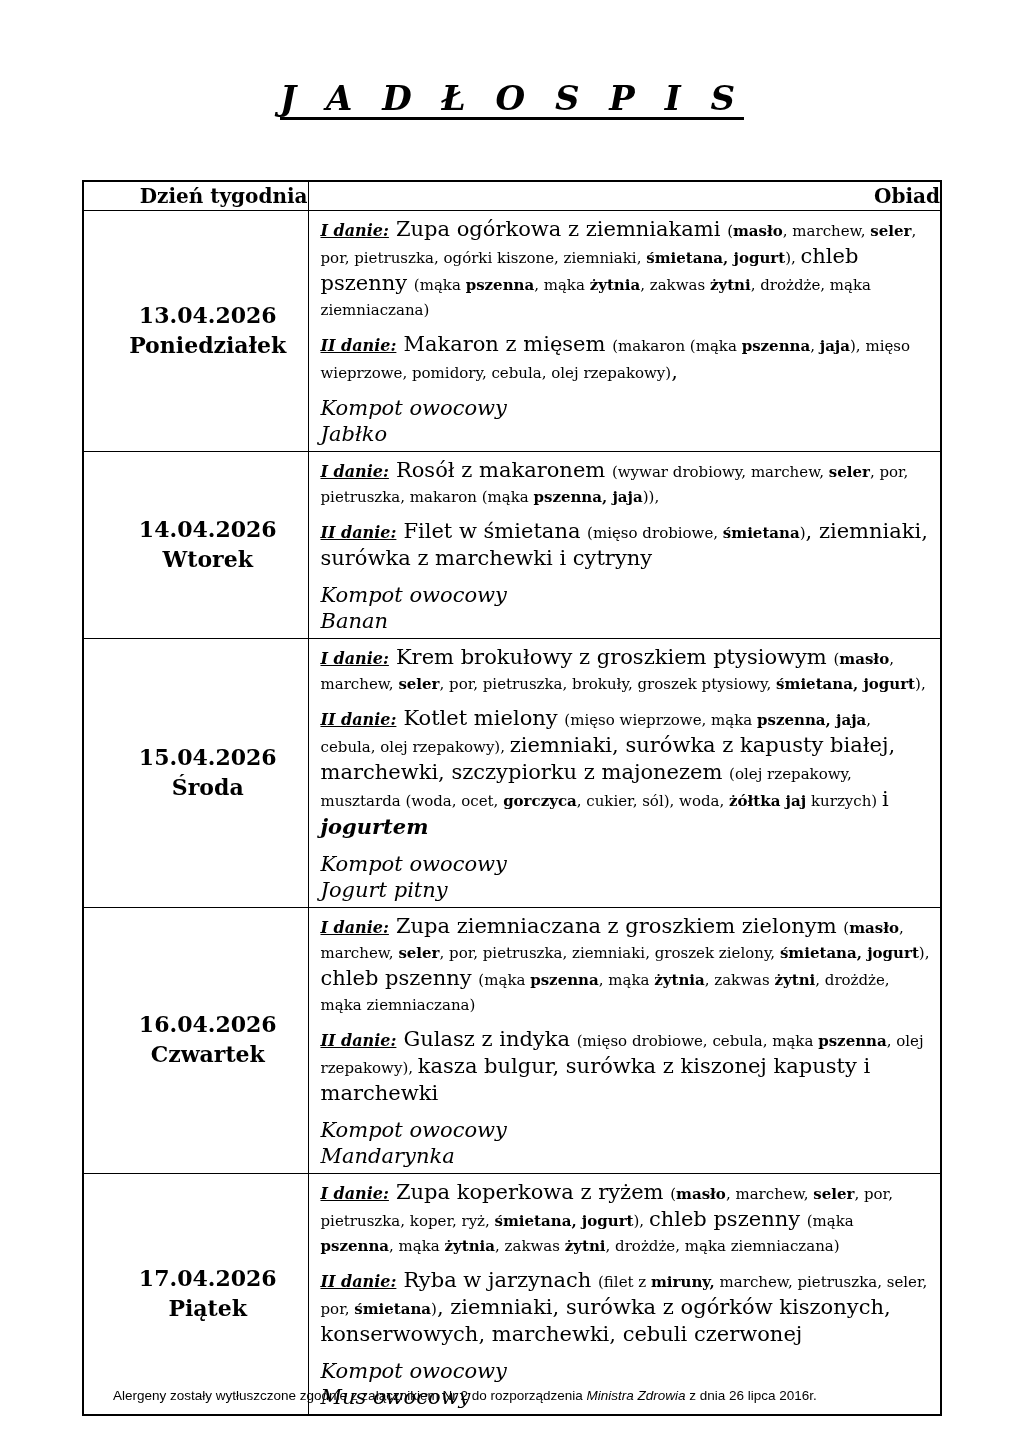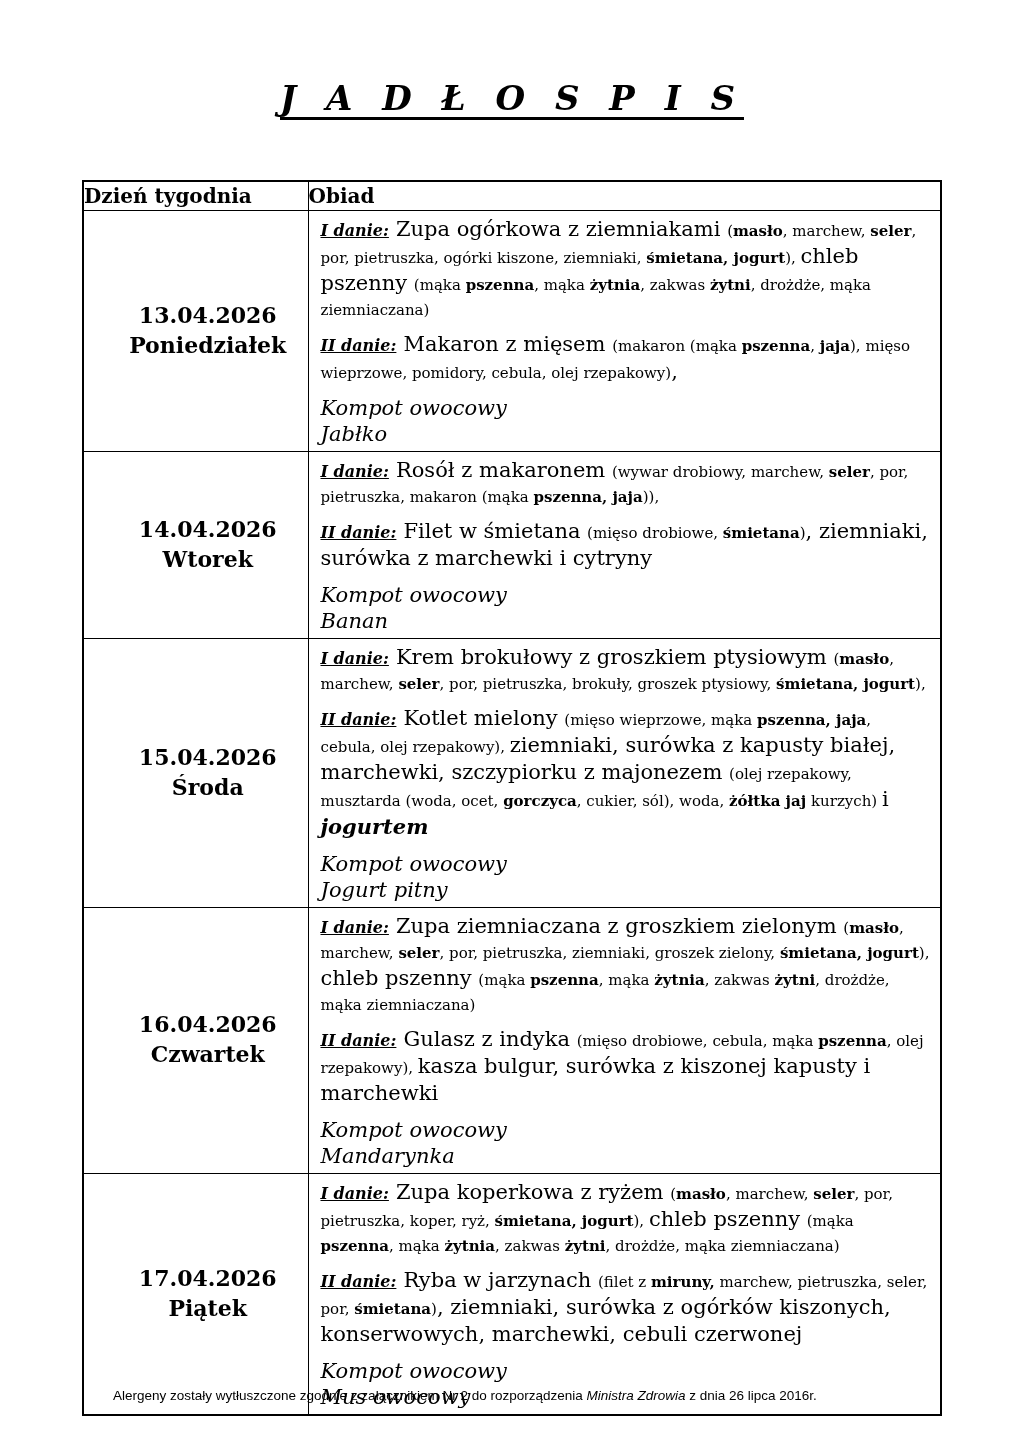--- a/index.html
+++ b/index.html
@@ -33,21 +33,21 @@
     border: 2px solid #000;
   }
   .menu-table th, .menu-table td {
     border: 1px solid #000;
     padding: 0;
   }
   .menu-table th {
     height: 29px;
     font-size: 20px;
     font-weight: bold;
-    text-align: left;
+    text-align: right;
     vertical-align: middle;
   }
   th.col-day { width: 225px; }
 
   td.day-cell {
     width: 225px;
     text-align: center;
     vertical-align: middle;
     font-weight: bold;
     font-size: 22px;

